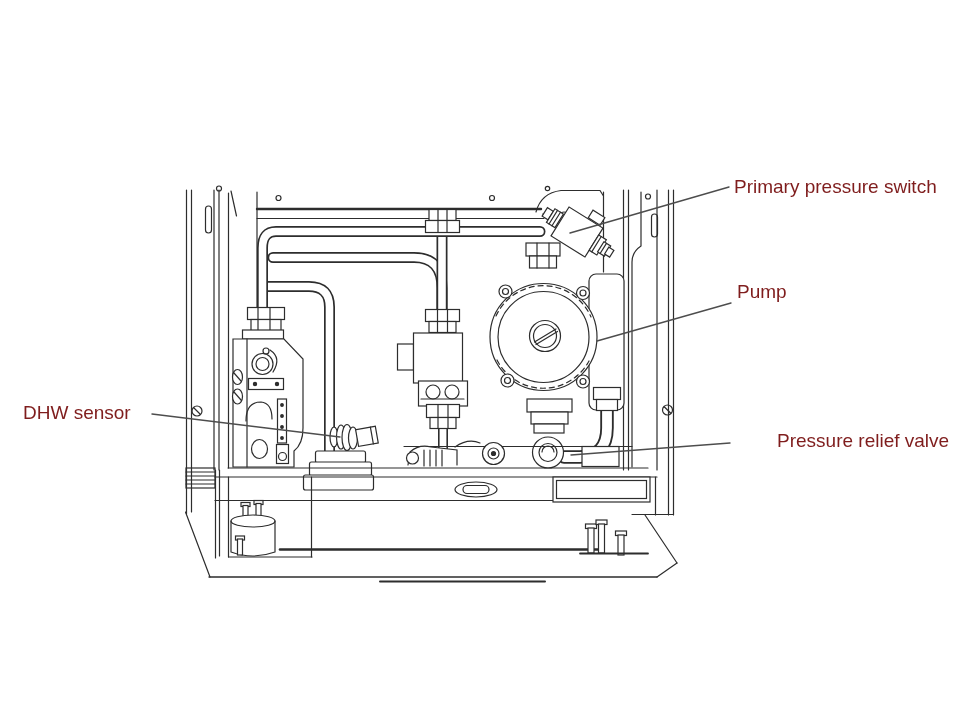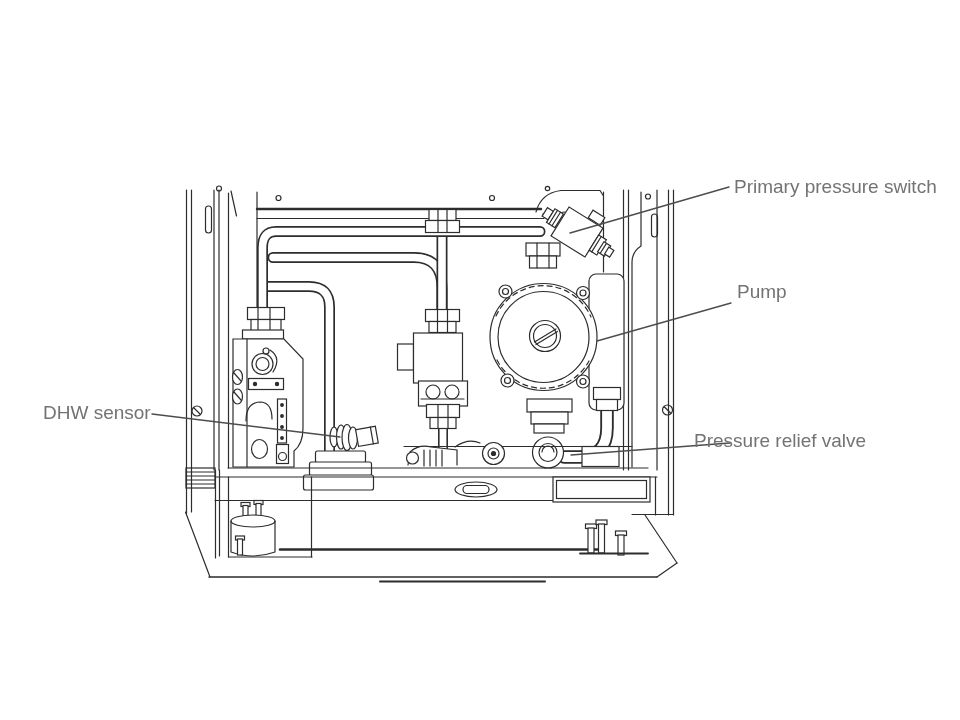--- a/index.html
+++ b/index.html
@@ -1,23 +1,23 @@
 <!DOCTYPE html>
 <html><head>
 <meta charset="utf-8">
 <style>
   html,body{margin:0;padding:0;background:#ffffff;}
   .canvas{position:relative;width:960px;height:720px;background:#ffffff;overflow:hidden;
           font-family:"Liberation Sans",sans-serif;}
   .canvas svg{position:absolute;left:0;top:0;}
-  .label{position:absolute;font-size:19px;line-height:1.15;color:#737373;white-space:nowrap;}
+  .label{position:absolute;font-size:19px;line-height:1.15;color:#7f1d1d;white-space:nowrap;}
   .lbl-pps{left:734px;top:176px;}
   .lbl-pump{left:737px;top:281px;}
-  .lbl-dhw{left:43px;top:402px;}
-  .lbl-prv{left:694px;top:430px;}
+  .lbl-dhw{left:23px;top:402px;}
+  .lbl-prv{left:777px;top:430px;}
 </style>
 </head>
 <body>
 
 <div class="canvas">
 
 <svg width="960" height="720" viewBox="0 0 960 720">
   <g stroke="#2d2d2d" fill="none" stroke-width="1.2" stroke-linecap="round">
 
     <g>

